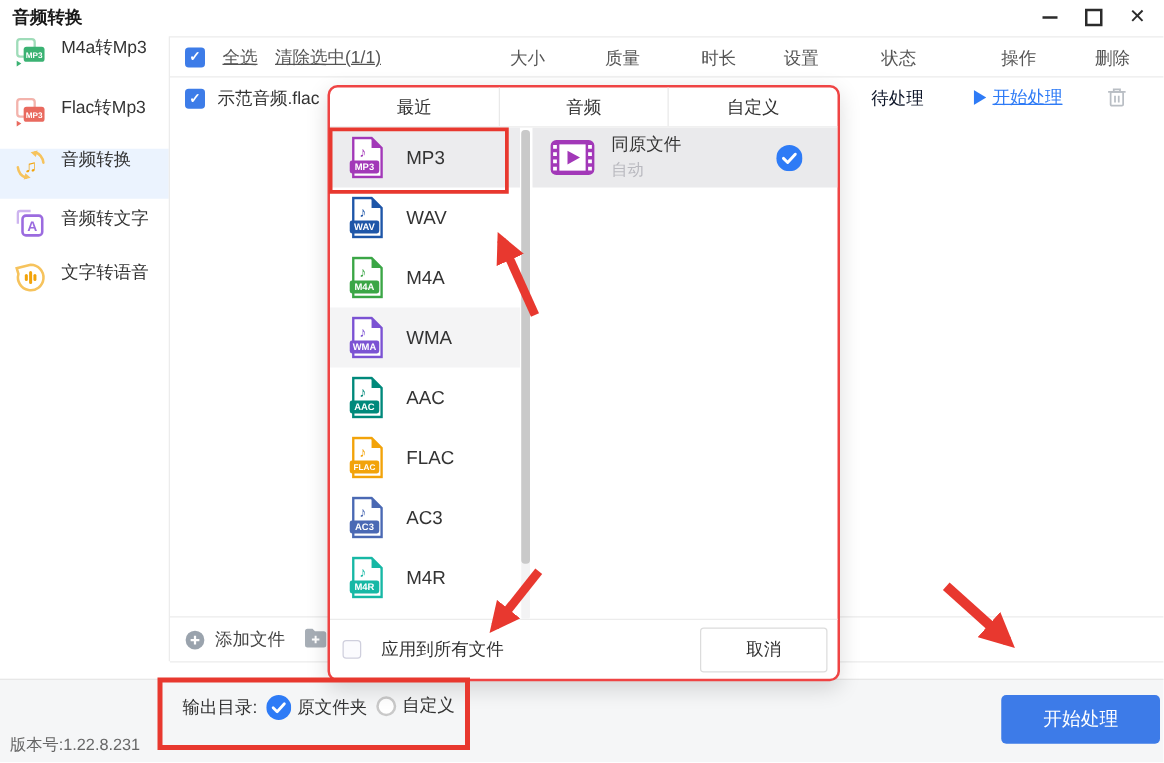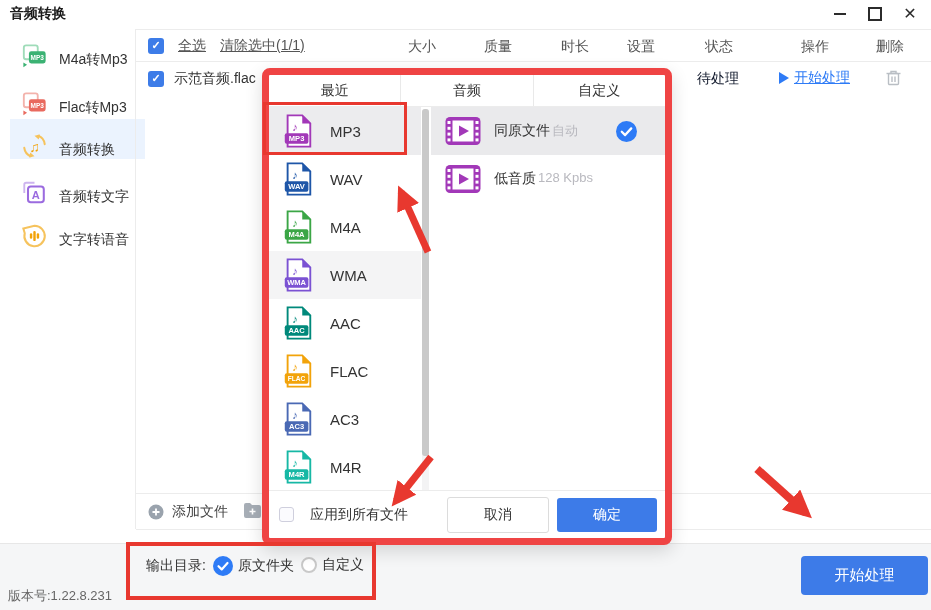--- a/index.html
+++ b/index.html
@@ -7,21 +7,21 @@
 
   
   .app-title{position:absolute;left:10px;top:5px;font-size:14px;font-weight:700;color:#1a1a1a;}
   .win-controls{position:absolute;right:8px;top:2px;display:flex;align-items:center;gap:9px;}
   .win-btn{width:26px;height:24px;display:flex;align-items:center;justify-content:center;color:#2b2b2b;cursor:pointer;}
   .wc-min{width:12px;height:0;border-top:2px solid #2b2b2b;}
   .wc-max{width:10px;height:10px;border:2px solid #2b2b2b;}
   .wc-close{font-size:16px;line-height:1;color:#2b2b2b;}
 
   
-  .sidebar-item{position:absolute;left:10px;width:135px;height:40px;display:flex;align-items:flex-end;gap:11px;padding-left:11px;box-sizing:border-box;font-size:14px;color:#333;cursor:pointer;}
+  .sidebar-item{position:absolute;left:0;width:135px;height:40px;display:flex;align-items:flex-start;gap:11px;padding-left:11px;box-sizing:border-box;font-size:14px;color:#333;cursor:pointer;}
   .sidebar-item.active{background:#EBF3FE;}
   .sidebar-item svg{flex:0 0 auto;}
   .version{position:absolute;left:8px;top:587px;font-size:13px;color:#666;z-index:6;}
 
   
   .v-divider{position:absolute;left:135px;top:29px;width:1px;height:500px;background:#ececec;}
   .thead{position:absolute;left:136px;top:29px;width:795px;height:33px;border-top:1px solid #ececec;border-bottom:1px solid #ececec;box-sizing:border-box;background:#fff;}
   .thead-left{position:absolute;left:12px;top:0;height:100%;display:flex;align-items:center;gap:14px;}
   .link{color:#555;text-decoration:underline;font-size:14px;cursor:pointer;}
   .col-label{position:absolute;top:8px;font-size:14px;color:#555;}
@@ -41,36 +41,36 @@
   .cb{width:16px;height:16px;border-radius:3px;background:#3D7CE8;color:#fff;font-size:11px;font-weight:700;display:flex;align-items:center;justify-content:center;box-sizing:border-box;cursor:pointer;}
   .cb-off{width:15px;height:15px;border-radius:3px;border:1px solid #cfcfdd;background:#fbfbfe;box-sizing:border-box;cursor:pointer;}
   .radio-off{width:16px;height:16px;border-radius:50%;border:2px solid #c9c9c9;background:#fff;box-sizing:border-box;cursor:pointer;}
 
   
   .bottom-strip{position:absolute;left:0;top:543px;width:931px;height:67px;background:#f5f6f7;border-top:1px solid #e7e7e7;box-sizing:border-box;}
   .output-row{position:absolute;left:146px;top:556px;display:flex;align-items:center;gap:7px;font-size:14px;color:#333;z-index:5;}
   .start-btn{position:absolute;left:801px;top:556px;width:127px;height:39px;background:#3D7BE8;color:#fff;font-size:15px;border:none;border-radius:4px;display:flex;align-items:center;justify-content:center;z-index:5;cursor:pointer;}
 
   
-  .dialog{position:absolute;left:262px;top:68px;width:410px;height:477px;background:#fff;border:7px solid #ef4444;border-radius:8px;box-shadow:0 6px 18px rgba(0,0,0,.14);z-index:10;box-sizing:border-box;display:flex;flex-direction:column;}
+  .dialog{position:absolute;left:262px;top:68px;width:410px;height:477px;background:#fff;border:2px solid #ef4444;border-radius:8px;box-shadow:0 6px 18px rgba(0,0,0,.14);z-index:10;box-sizing:border-box;display:flex;flex-direction:column;}
   .dialog-tabs{height:31px;display:flex;border-bottom:1px solid #ececec;flex:0 0 auto;}
   .dialog-tab{flex:1;display:flex;align-items:center;justify-content:center;font-size:14px;color:#333;cursor:pointer;}
   .dialog-tab + .dialog-tab{border-left:1px solid #e9e9e9;}
   .dialog-body{position:relative;flex:1;display:flex;overflow:hidden;}
   .format-col{width:152px;flex:0 0 auto;}
   .format-row{height:48px;display:flex;align-items:center;gap:15px;padding-left:12px;box-sizing:border-box;cursor:pointer;}
   .format-row.sel{background:#ececee;}
   .format-row.hov{background:#f4f4f5;}
   .format-name{font-size:15px;color:#333;}
   .dlg-scrollbar{position:absolute;left:153px;top:2px;width:7px;height:392px;background:#f3f3f4;border-radius:3px;}
   .dlg-thumb{position:absolute;left:0;top:0;width:7px;height:347px;background:#c9c9c9;border-radius:3px;cursor:grab;}
   .quality-col{flex:1;margin-left:10px;}
   .quality-row{position:relative;height:48px;display:flex;align-items:center;gap:13px;padding-left:14px;box-sizing:border-box;cursor:pointer;}
   .quality-row.sel{background:#eaeaec;}
-  .q-text{display:flex;flex-direction:row;justify-content:center;gap:2px;}
+  .q-text{display:flex;flex-direction:column;justify-content:center;gap:2px;}
   .q-title{font-size:14px;color:#333;}
   .q-sub{font-size:13px;color:#b9b9bf;}
   .q-check{position:absolute;right:28px;top:14px;}
   .dialog-footer{flex:0 0 auto;height:48px;border-top:1px solid #ececec;display:flex;align-items:center;padding:0 8px 0 10px;box-sizing:border-box;gap:8px;}
   .apply-label{font-size:14px;color:#333;margin-left:8px;}
   .spacer{flex:1;}
   .btn-cancel{width:100px;height:34px;background:#fff;border:1px solid #dcdcdc;border-radius:3px;font-size:14px;color:#333;display:flex;align-items:center;justify-content:center;cursor:pointer;}
   .btn-ok{width:100px;height:34px;background:#3D7BE8;border:none;border-radius:3px;font-size:14px;color:#fff;display:flex;align-items:center;justify-content:center;cursor:pointer;}
 
   
@@ -330,47 +330,27 @@
             </svg>
             <span class="q-text">
        <span class="q-title">同原文件</span>
        <span class="q-sub">自动</span>
      </span>
             <span class="q-check"><svg width="21" height="21" viewBox="0 0 20 20">
     <circle cx="10" cy="10" r="10" fill="#2E7BF6"></circle>
     <polyline points="5.5,10.2 8.7,13.4 14.5,7" fill="none" stroke="#fff" stroke-width="2.2" stroke-linecap="round" stroke-linejoin="round"></polyline>
               </svg></span>
           </div>
-          <div class="quality-row">
-            <svg width="36" height="30" viewBox="0 0 36 30">
-    <rect x="0.5" y="1" width="35" height="28" rx="4.5" fill="#A238B8"></rect>
-    <rect x="7.5" y="4.5" width="21" height="21" fill="#fff"></rect>
-    <polygon points="14,9.5 24,15 14,20.5" fill="#A238B8"></polygon>
-    <rect x="2.5" y="5" width="3" height="3" fill="#fff"></rect>
-              <rect x="30.5" y="5" width="3" height="3" fill="#fff"></rect>
-              <rect x="2.5" y="10.8" width="3" height="3" fill="#fff"></rect>
-              <rect x="30.5" y="10.8" width="3" height="3" fill="#fff"></rect>
-              <rect x="2.5" y="16.6" width="3" height="3" fill="#fff"></rect>
-              <rect x="30.5" y="16.6" width="3" height="3" fill="#fff"></rect>
-              <rect x="2.5" y="22.4" width="3" height="3" fill="#fff"></rect>
-              <rect x="30.5" y="22.4" width="3" height="3" fill="#fff"></rect>
-            </svg>
-            <span class="q-text">
-       <span class="q-title">低音质</span>
-       <span class="q-sub">128 Kpbs</span>
-     </span>
-          </div>
         </div>
     </div>
     <div class="dialog-footer">
       <div class="cb-off"></div>
       <span class="apply-label">应用到所有文件</span>
       <div class="spacer"></div>
       <div class="btn-cancel">取消</div>
-      <div class="btn-ok">确定</div>
     </div>
   </div>
 
   <div class="anno-box-mp3"></div>
   <div class="anno-box-output"></div>
   <svg class="anno-arrows" width="931" height="610" viewBox="0 0 931 610">
     <defs>
       <marker id="ah" markerWidth="3.6" markerHeight="3.4" refX="2.5" refY="1.7" orient="auto">
         <path d="M0,0 L3.5,1.7 L0,3.4 Z" fill="#E8382F"></path>
       </marker>

